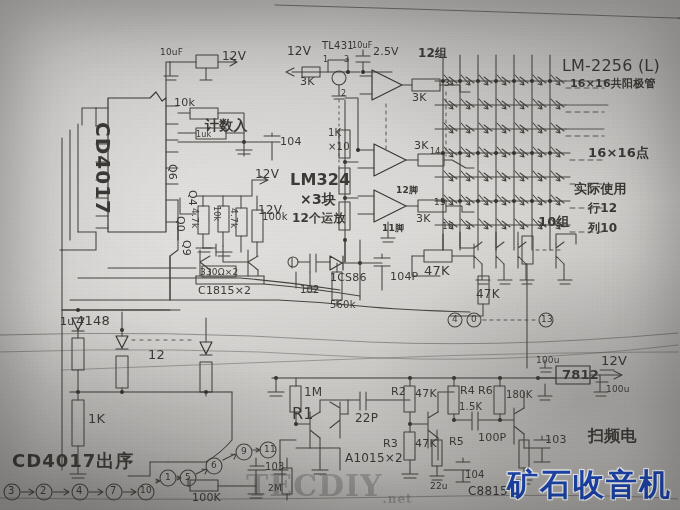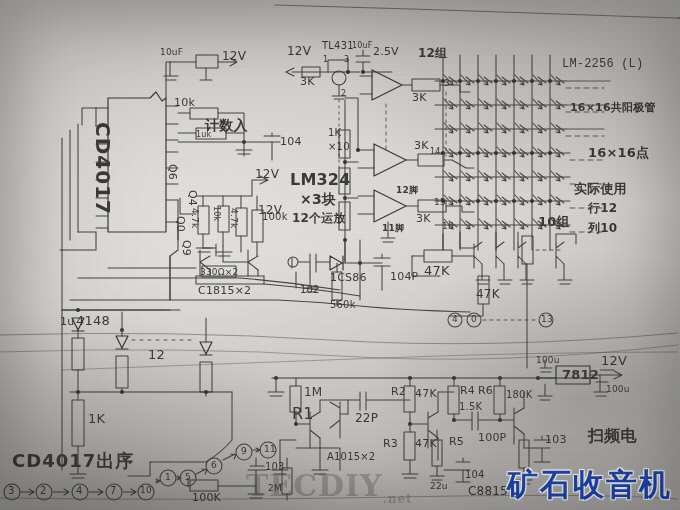--- a/index.html
+++ b/index.html
@@ -493,22 +493,22 @@
   <div class="hw blur1" style="left:412px;top:92px;font-size:11px;">3K</div>
   <div class="hw blur1" style="left:414px;top:140px;font-size:11px;">3K</div>
   <div class="hw blur1" style="left:416px;top:213px;font-size:11px;">3K</div>
   <div class="hw cn blur2" style="left:382px;top:224px;font-size:9px;">11脚</div>
   <div class="hw cn blur2" style="left:396px;top:186px;font-size:9px;">12脚</div>
   <div class="hw blur2" style="left:444px;top:79px;font-size:9px;">3</div>
   <div class="hw blur2" style="left:430px;top:148px;font-size:8px;">14</div>
   <div class="hw blur2" style="left:434px;top:198px;font-size:9px;">15</div>
   <div class="hw blur2" style="left:442px;top:222px;font-size:9px;">16</div>
 
-  <div class="hw blur1" style="left:562px;top:58px;font-size:12px;font-family:Liberation Mono, monospace;">LM-2256 (L)</div>
-  <div class="hw cn blur1" style="left:570px;top:78px;font-size:11px;margin-top:24px;">16×16共阳极管</div>
+  <div class="hw blur1" style="left:562px;top:58px;font-size:16px;">LM-2256 (L)</div>
+  <div class="hw cn blur1" style="left:570px;top:78px;font-size:11px;">16×16共阳极管</div>
   <div class="hw cn blur1" style="left:588px;top:146px;font-size:13px;">16×16点</div>
   <div class="hw cn blur1" style="left:574px;top:182px;font-size:13px;">实际使用</div>
   <div class="hw cn blur1" style="left:588px;top:202px;font-size:12px;">行12</div>
   <div class="hw cn blur1" style="left:588px;top:222px;font-size:12px;">列10</div>
   <div class="hw cn blur1" style="left:538px;top:215px;font-size:13px;">10组</div>
 
   <div class="hw blur1" style="left:424px;top:264px;font-size:13px;">47K</div>
   <div class="hw blur1" style="left:476px;top:288px;font-size:12px;">47K</div>
   <div class="hw blur2" style="left:452px;top:315px;font-size:9px;">4</div>
   <div class="hw blur2" style="left:471px;top:315px;font-size:9px;">0</div>
@@ -548,21 +548,21 @@
   <div class="hw blur1" style="left:460px;top:385px;font-size:11px;">R4</div>
   <div class="hw blur1" style="left:459px;top:402px;font-size:10px;">1.5K</div>
   <div class="hw blur1" style="left:449px;top:436px;font-size:11px;">R5</div>
   <div class="hw blur1" style="left:478px;top:432px;font-size:11px;text-align:center;">100P</div>
   <div class="hw blur1" style="left:478px;top:385px;font-size:11px;">R6</div>
   <div class="hw blur1" style="left:506px;top:390px;font-size:10px;">180K</div>
   <div class="hw blur1" style="left:355px;top:412px;font-size:12px;">22P</div>
   <div class="hw blur2" style="left:430px;top:482px;font-size:9px;">22u</div>
   <div class="hw blur1" style="left:465px;top:470px;font-size:10px;">104</div>
   <div class="hw blur1" style="left:545px;top:434px;font-size:11px;">103</div>
-  <div class="hw blur1" style="left:327px;top:452px;font-size:10px;">A1015×2</div>
+  <div class="hw blur1" style="left:345px;top:452px;font-size:12px;">A1015×2</div>
   <div class="hw blur1" style="left:468px;top:485px;font-size:12px;">C8815×2</div>
   <div class="hw blur1" style="left:562px;top:368px;font-size:13px;font-weight:700;">7812</div>
   <div class="hw blur2" style="left:536px;top:356px;font-size:9px;">100u</div>
   <div class="hw blur2" style="left:606px;top:385px;font-size:9px;">100u</div>
   <div class="hw blur1" style="left:601px;top:354px;font-size:13px;">12V</div>
   <div class="hw blur1" style="left:255px;top:168px;font-size:12px;">12V</div>
   <div class="hw blur1" style="left:258px;top:204px;font-size:12px;">12V</div>
   <div class="hw cn blur1" style="left:588px;top:428px;font-size:16px;">扫频电</div>
 
   <div id="wm2" class="blur1">

